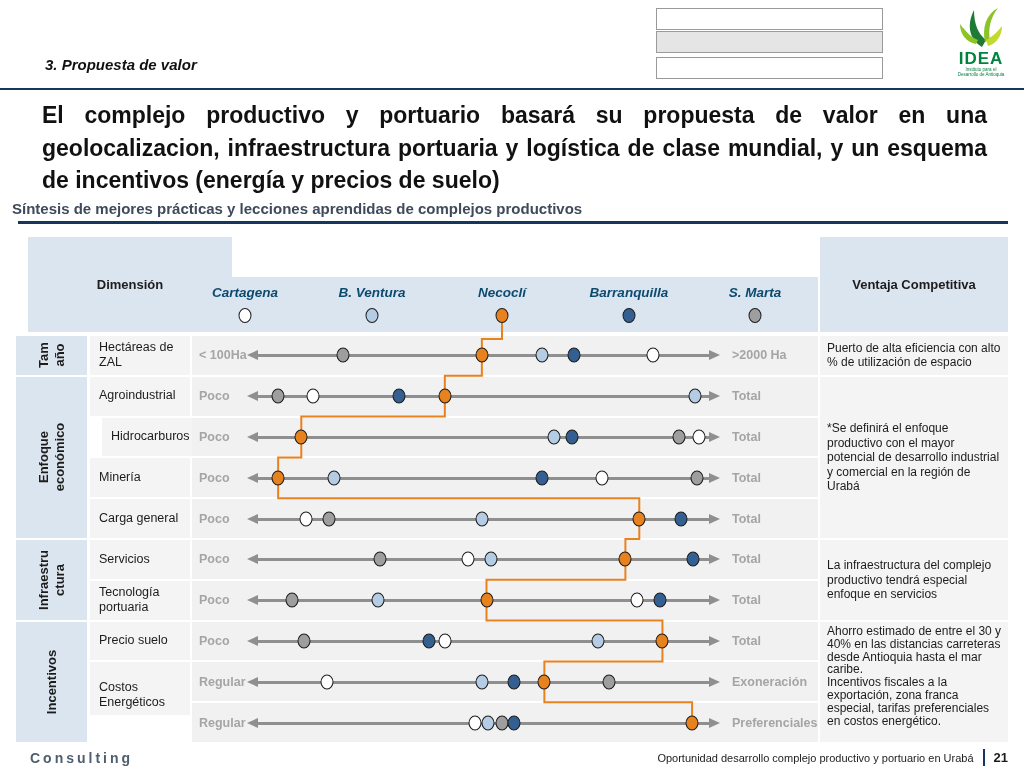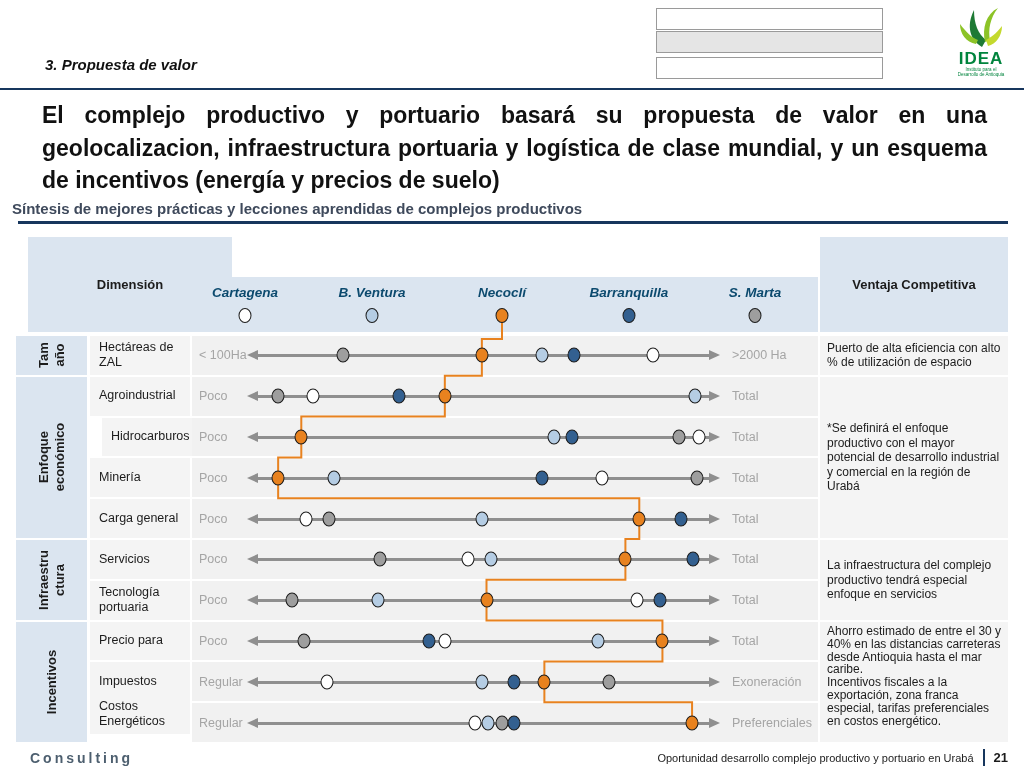--- a/index.html
+++ b/index.html
@@ -35,21 +35,21 @@
   .chart-cell{background:#f1f1f1;}
   .vent-cell{background:#f4f4f4;display:flex;align-items:center;padding:3px 4px 3px 7px;
        font-size:12px;line-height:1.2;white-space:pre-line;}
   .vent-cell.tight{line-height:1.08;align-items:flex-start;padding-top:3px;}
 
   .scale-line{position:absolute;left:66px;width:451px;height:3px;background:#8f8f8f;top:50%;margin-top:-1px;}
   .arr{position:absolute;top:50%;width:0;height:0;border-top:5px solid transparent;
        border-bottom:5px solid transparent;margin-top:-5px;}
   .arr.l{left:55px;border-right:11px solid #8f8f8f;}
   .arr.r{left:517px;border-left:11px solid #8f8f8f;}
-  .s-label{position:absolute;color:#a5a5a5;font-weight:normal;font-size:12.5px;top:50%;transform:translateY(-50%);}
+  .s-label{position:absolute;color:#a5a5a5;font-weight:bold;font-size:12.5px;top:50%;transform:translateY(-50%);}
   .s-label.l{left:7px;}
   .s-label.r{left:540px;}
   .dot{position:absolute;width:13px;height:15px;border-radius:50%;border:1.6px solid #1c1c1c;
        top:50%;transform:translate(-50%,-50%);z-index:4;}
   .city-label{position:absolute;top:8px;width:130px;text-align:center;font-weight:bold;
        font-style:italic;font-size:13.5px;color:#0c4a6e;}
   .legend-dot{position:absolute;top:31px;width:13px;height:15px;border-radius:50%;
        border:1.6px solid #1c1c1c;transform:translateX(-50%);z-index:4;}
   .connector{position:absolute;left:0;top:0;z-index:3;pointer-events:none;}
 
@@ -209,21 +209,21 @@
         <div class="dot" style="left:185.695px;background:#b5cde4"></div>
         <div class="dot" style="left:100.03999999999999px;background:#9e9e9e"></div>
         <div class="dot" style="left:468.125px;background:#336090"></div>
         <div class="dot" style="left:294.5px;background:#e8821f"></div>
       </div>
       <div class="cell group-cell" style="left:0;top:384.59999999999997px;width:71px;height:120.39999999999999px">
         <div class="rot">Incentivos</div>
       </div>
       <div class="cell vent-cell tight" style="left:804px;top:384.59999999999997px;width:188px;height:120.39999999999999px">Ahorro estimado de entre el 30 y 40% en las distancias carreteras desde Antioquia hasta el mar caribe.
 Incentivos fiscales a la exportación, zona franca especial, tarifas preferenciales en costos energético.</div>
-      <div class="cell dim-cell" style="left:74px;top:384.59999999999997px;width:100px;height:38.8px">Precio para</div>
+      <div class="cell dim-cell" style="left:74px;top:384.59999999999997px;width:100px;height:38.8px">Precio suelo</div>
       <div class="cell chart-cell" style="left:176px;top:384.59999999999997px;width:626px;height:38.8px">
         <div class="scale-line"></div>
         <div class="arr l"></div>
         <div class="arr r"></div>
         <div class="s-label l">Poco</div>
         <div class="s-label r">Total</div>
         <div class="dot" style="left:252.82999999999998px;background:#ffffff"></div>
         <div class="dot" style="left:405.62px;background:#b5cde4"></div>
         <div class="dot" style="left:111.615px;background:#9e9e9e"></div>
         <div class="dot" style="left:236.625px;background:#336090"></div>
@@ -235,21 +235,21 @@
         <div class="arr l"></div>
         <div class="arr r"></div>
         <div class="s-label l">Regular</div>
         <div class="s-label r">Exoneración</div>
         <div class="dot" style="left:134.765px;background:#ffffff"></div>
         <div class="dot" style="left:289.87px;background:#b5cde4"></div>
         <div class="dot" style="left:417.195px;background:#9e9e9e"></div>
         <div class="dot" style="left:322.28000000000003px;background:#336090"></div>
         <div class="dot" style="left:352.375px;background:#e8821f"></div>
       </div>
-      <div class="cell dim-cell" style="left:74px;top:458px;width:100px;height:38.8px">Costos Energéticos</div>
+      <div class="cell dim-cell" style="left:74px;top:439px;width:100px;height:38.8px">Costos Energéticos</div>
       <div class="cell chart-cell" style="left:176px;top:466.2px;width:626px;height:38.8px">
         <div class="scale-line"></div>
         <div class="arr l"></div>
         <div class="arr r"></div>
         <div class="s-label l">Regular</div>
         <div class="s-label r">Preferenciales</div>
         <div class="dot" style="left:282.92499999999995px;background:#ffffff"></div>
         <div class="dot" style="left:295.889px;background:#b5cde4"></div>
         <div class="dot" style="left:309.779px;background:#9e9e9e"></div>
         <div class="dot" style="left:321.817px;background:#336090"></div>

